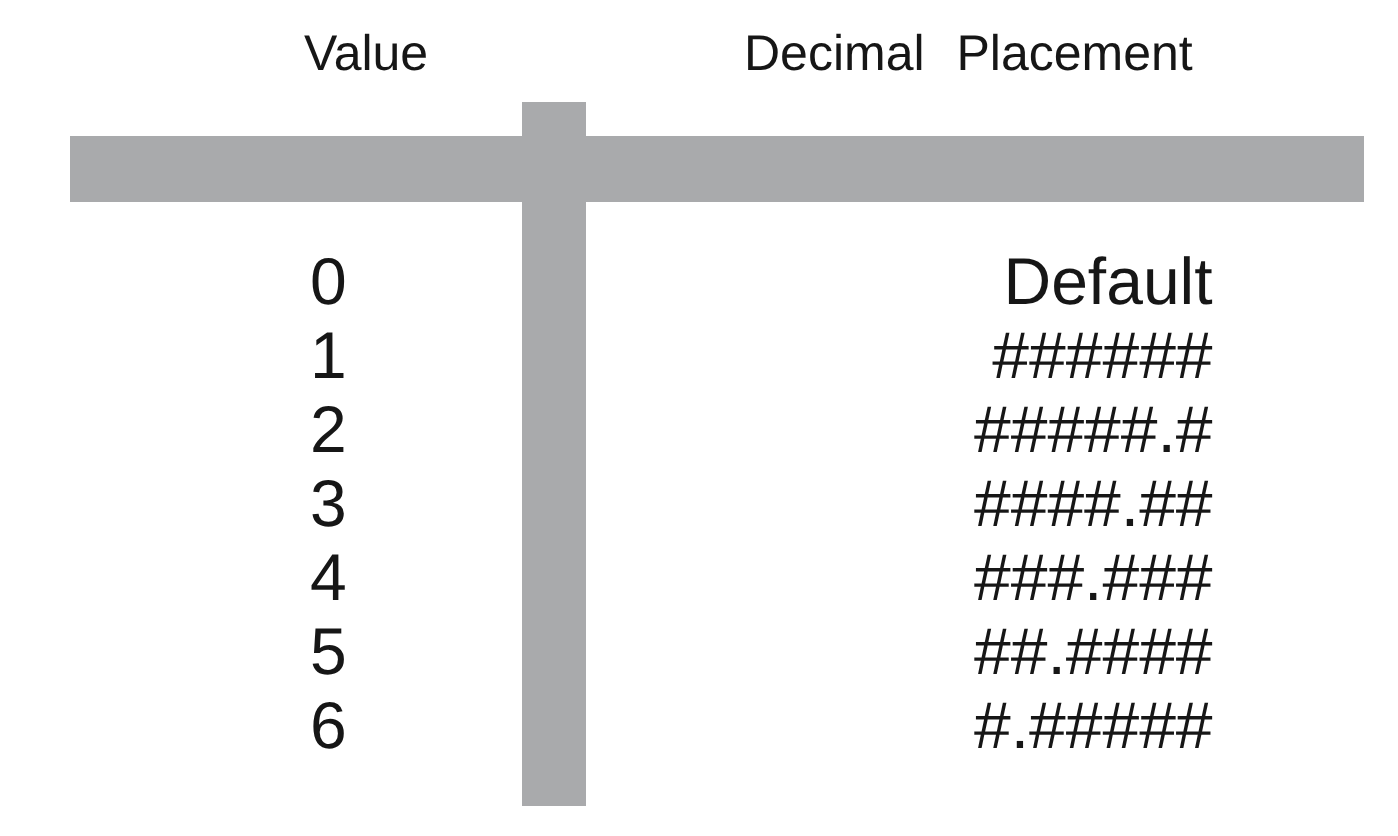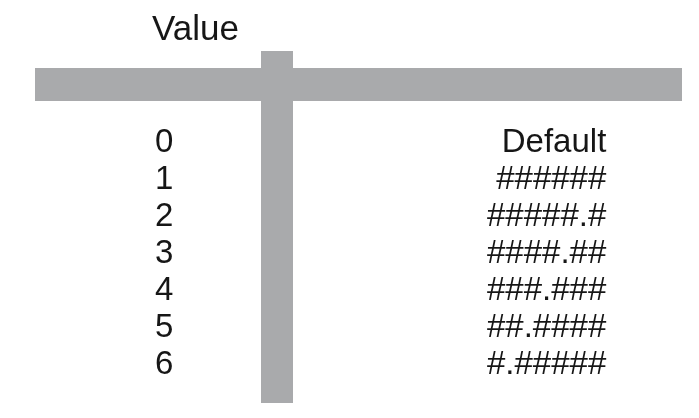--- a/index.html
+++ b/index.html
@@ -11,21 +11,21 @@
     width: 699px;
     height: 418px;
     background: var(--background, #ffffff);
     font-family: "Liberation Sans", sans-serif;
     color: var(--text, #161616);
     overflow: hidden;
   }
   .hdr {
     position: absolute;
     top: 9px;
-    font-size: 35px;
+    font-size: 25px;
     line-height: 37px;
     white-space: pre;
   }
   .hdr-value    { left: 152px; }
   .hdr-placement{ left: 372px; word-spacing: 9px; }
   .bar-h {
     position: absolute;
     left: 35px;
     top: 68px;
     width: 647px;
@@ -53,20 +53,21 @@
     white-space: pre;
   }
 </style>
 </head>
 <body>
 
 <div class="canvas">
 
   <div class="hdr hdr-value">Value</div>
 
+  <div class="hdr hdr-placement">Decimal Placement</div>
 
   <div class="bar-h"></div>
   <div class="bar-v"></div>
 
   <div class="rows rows-values">
     <div class="cell">0</div>
     <div class="cell">1</div>
     <div class="cell">2</div>
     <div class="cell">3</div>
     <div class="cell">4</div>

